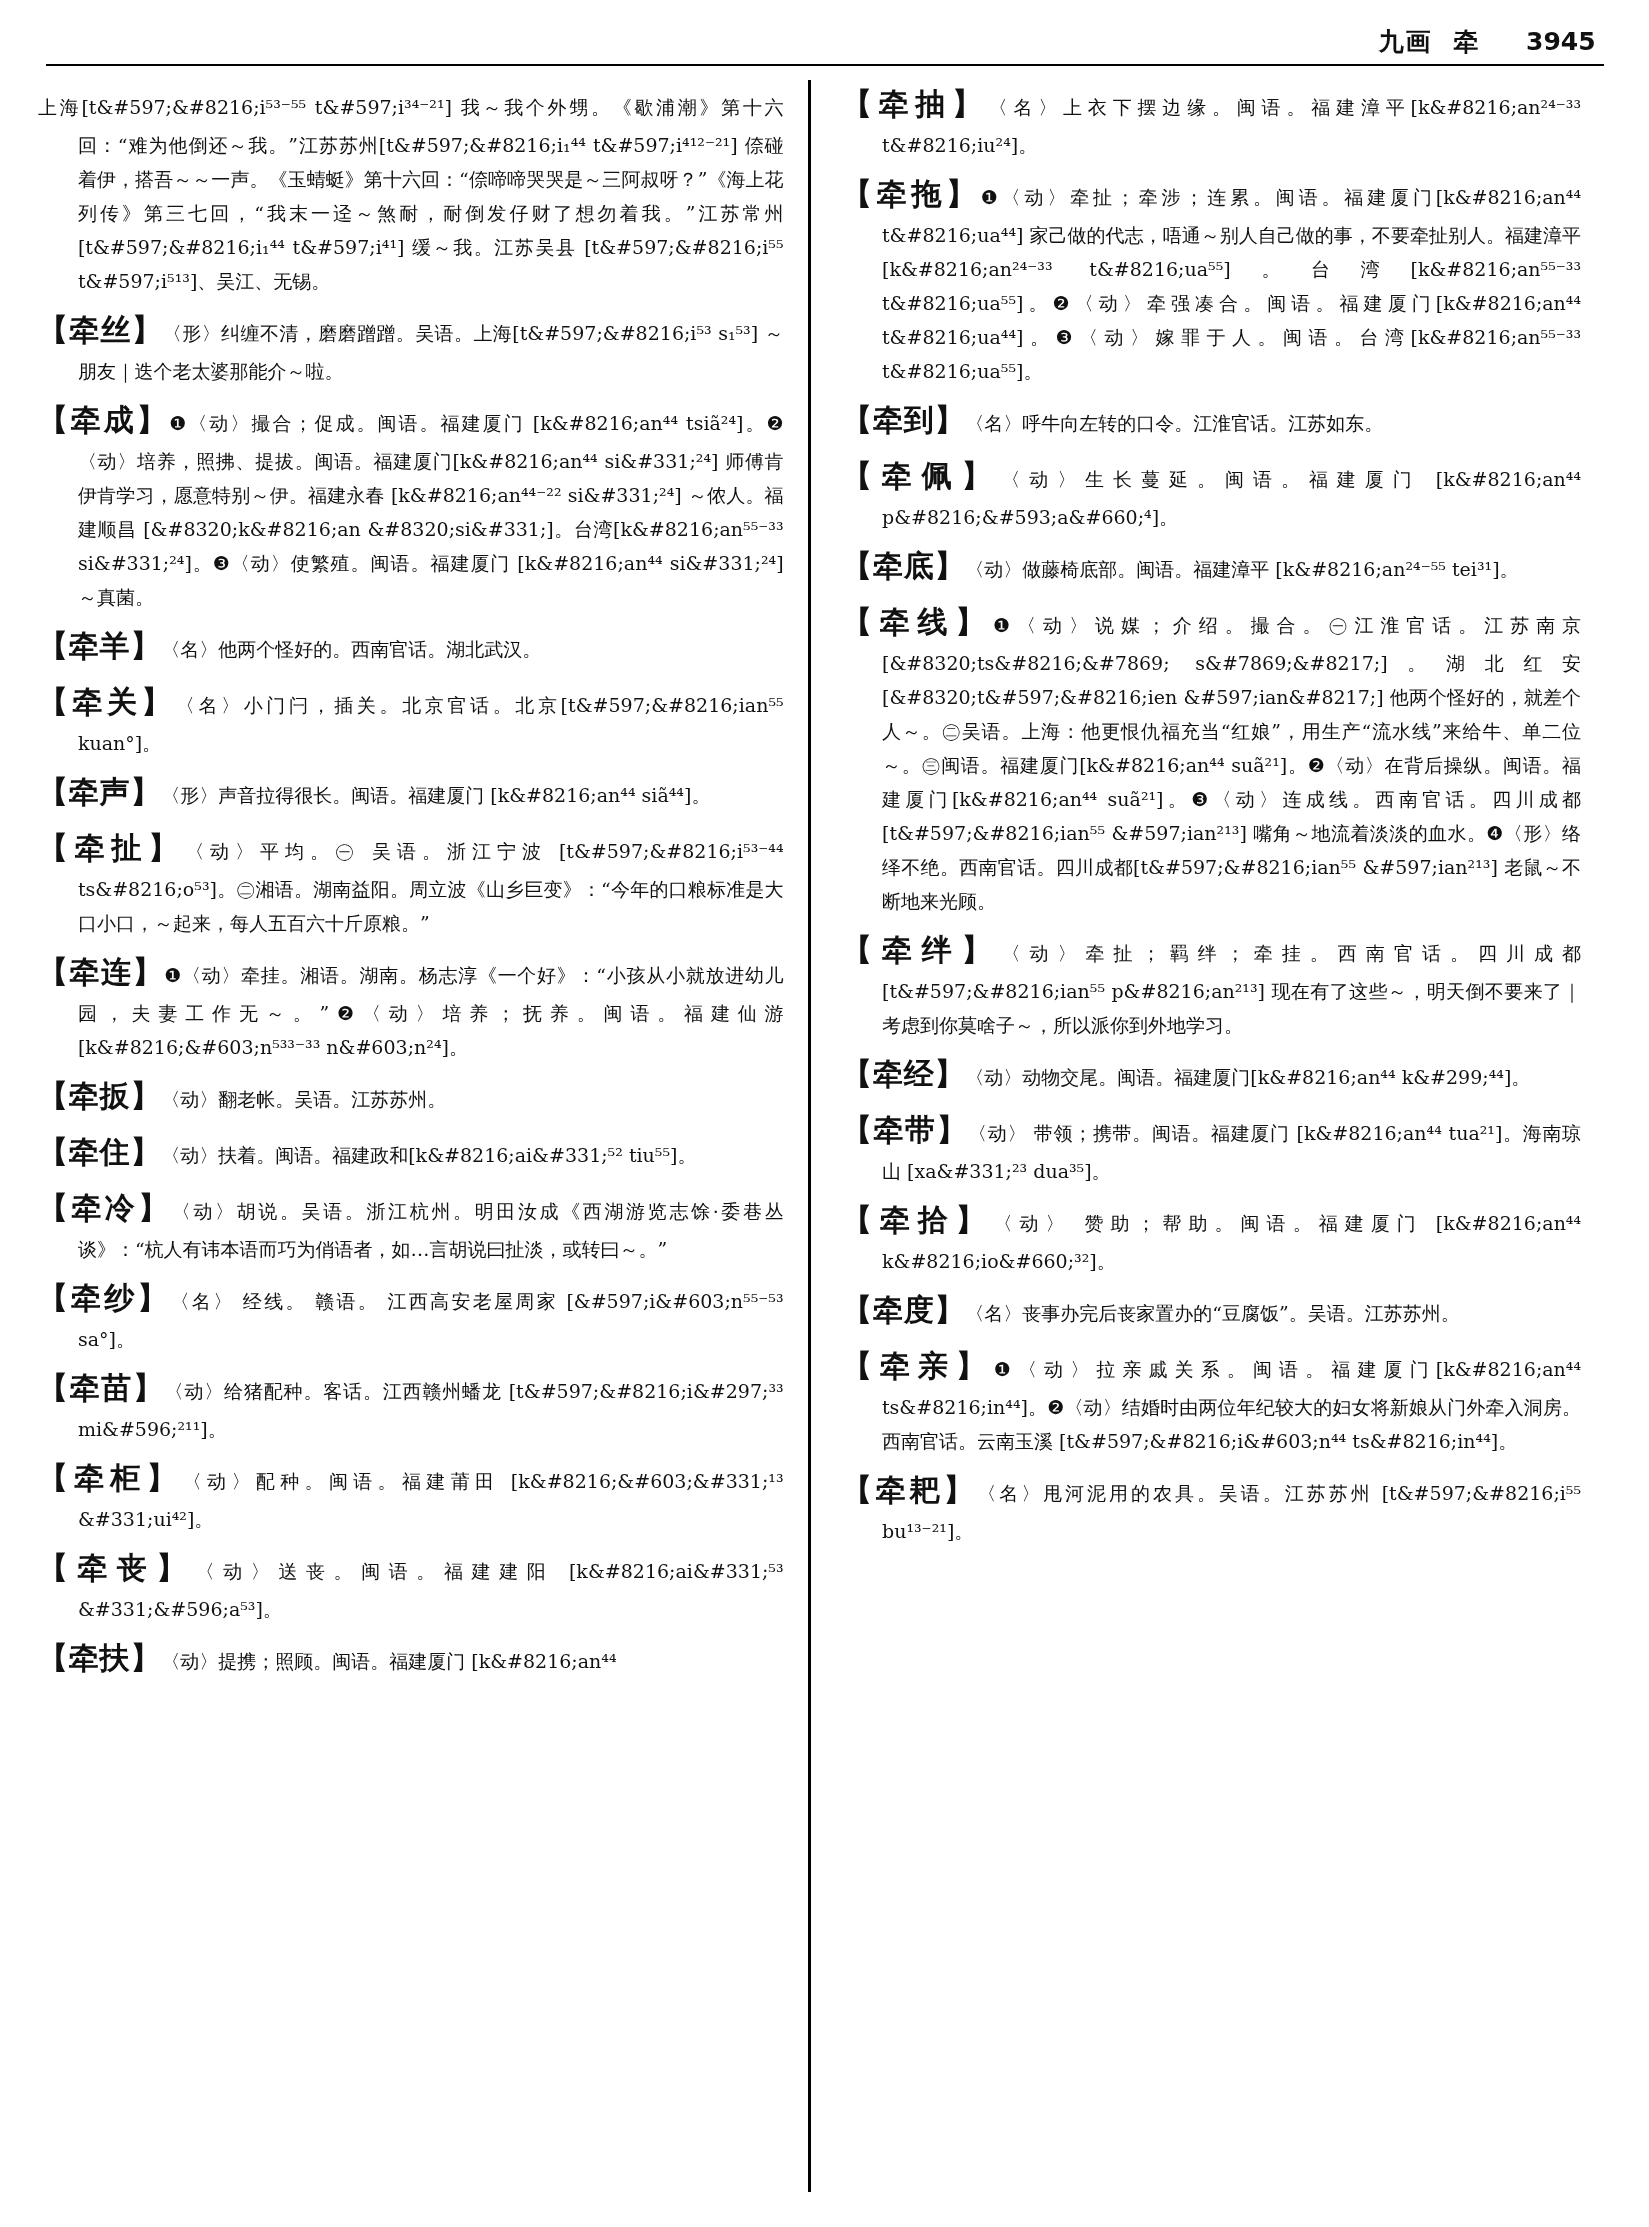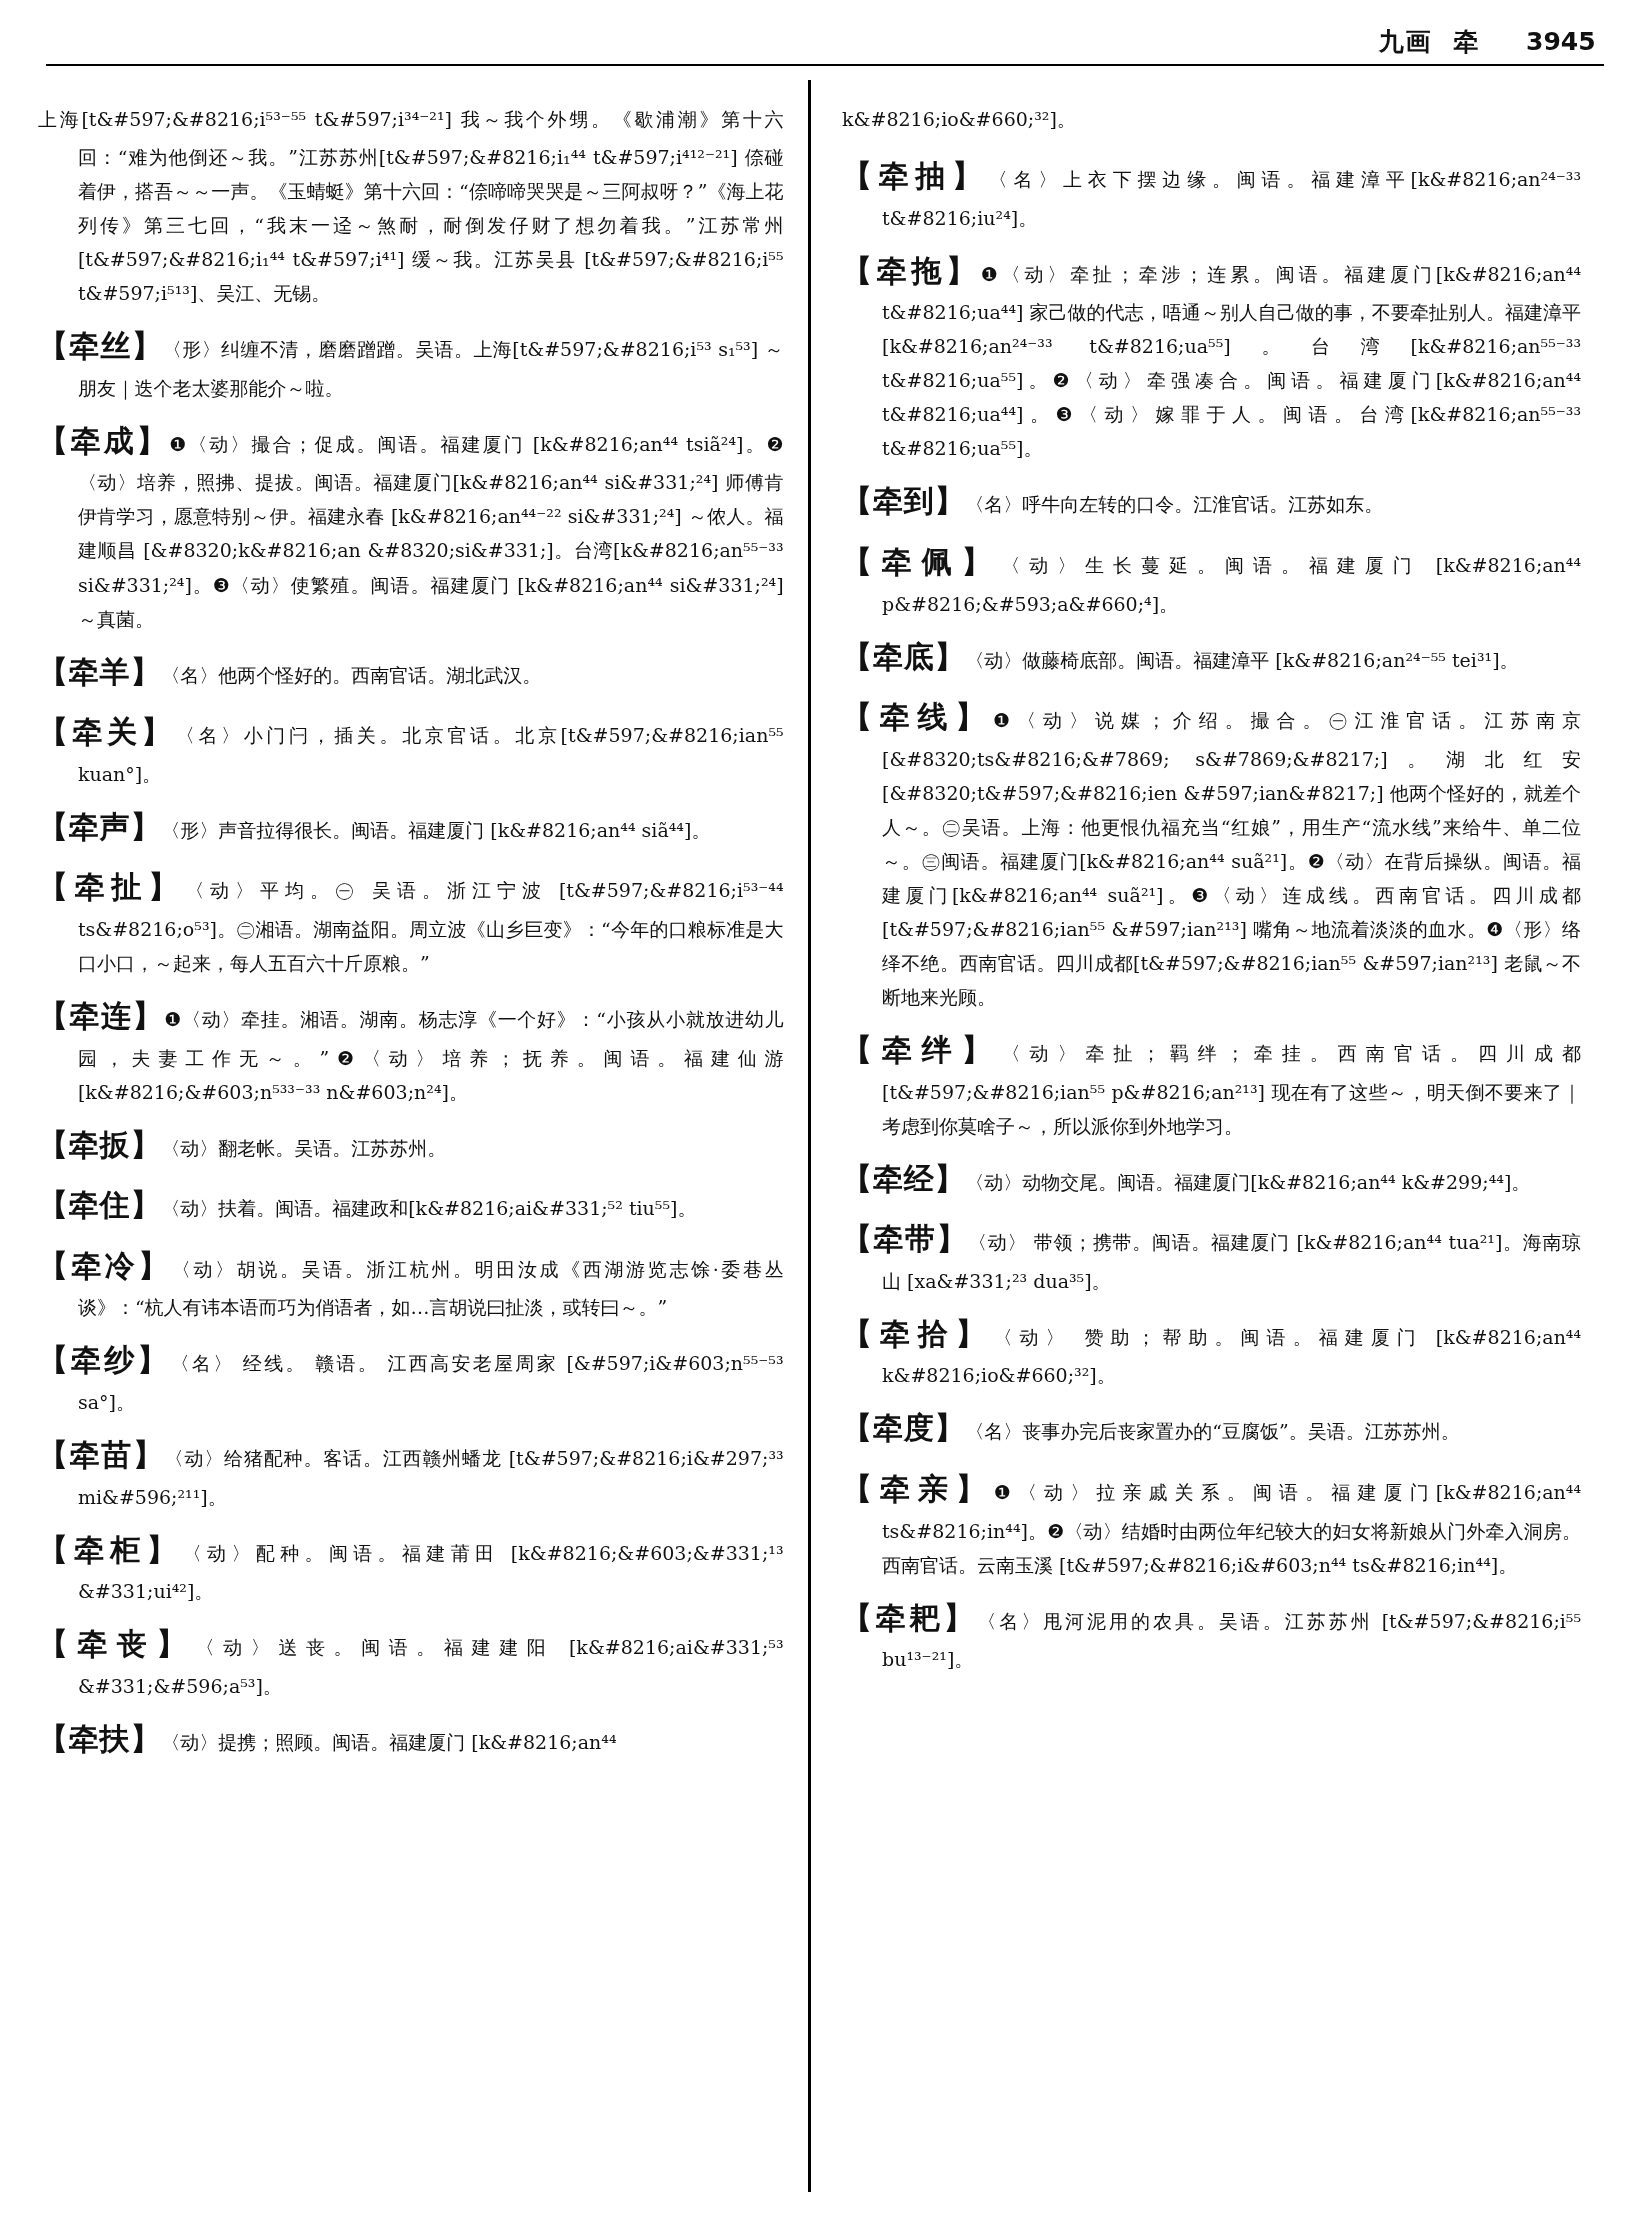--- a/index.html
+++ b/index.html
@@ -63,21 +63,20 @@
     align-self: stretch;
   }
 
   
   .entry {
     font-size: 21px;
     line-height: 1.62;
     margin-bottom: 7.4px;
     text-align: justify;
     text-justify: inter-ideograph;
-    margin-top: 12px;
   }
   .hw {
     font-weight: bold;
     font-size: 30px;
     letter-spacing: 0.8px;
     white-space: nowrap;
   }
   .hang {
     padding-left: 1.9em;
     text-indent: -1.9em;
@@ -146,23 +145,20 @@
         </div>
       <div class="entry">
           <span class="hang"><span class="hw">【牵扶】</span><span class="sm">〈动〉提携；照顾。闽语。福建厦门 [k&amp;#8216;an⁴⁴</span></span>
         </div>
     </div>
 
     <div class="divider"></div>
 
     <div class="col col-right">
       <div class="entry">
-          <span class="hang"><span class="hw"></span><span class="sm">k&amp;#8216;io&amp;#660;³²]。</span></span>
-        </div>
-      <div class="entry">
           <span class="hang"><span class="hw">【牵抽】</span><span class="sm">〈名〉上衣下摆边缘。闽语。福建漳平[k&amp;#8216;an²⁴⁻³³ t&amp;#8216;iu²⁴]。</span></span>
         </div>
       <div class="entry">
           <span class="hang"><span class="hw">【牵拖】</span><span class="sm">❶〈动〉牵扯；牵涉；连累。闽语。福建厦门[k&amp;#8216;an⁴⁴ t&amp;#8216;ua⁴⁴] 家己做的代志，唔通～别人自己做的事，不要牵扯别人。福建漳平[k&amp;#8216;an²⁴⁻³³ t&amp;#8216;ua⁵⁵]。台湾[k&amp;#8216;an⁵⁵⁻³³ t&amp;#8216;ua⁵⁵]。❷〈动〉牵强凑合。闽语。福建厦门[k&amp;#8216;an⁴⁴ t&amp;#8216;ua⁴⁴]。❸〈动〉嫁罪于人。闽语。台湾[k&amp;#8216;an⁵⁵⁻³³ t&amp;#8216;ua⁵⁵]。</span></span>
         </div>
       <div class="entry">
           <span class="hang"><span class="hw">【牵到】</span><span class="sm">〈名〉呼牛向左转的口令。江淮官话。江苏如东。</span></span>
         </div>
       <div class="entry">
           <span class="hang"><span class="hw">【牵佩】</span><span class="sm">〈动〉生长蔓延。闽语。福建厦门 [k&amp;#8216;an⁴⁴ p&amp;#8216;&amp;#593;a&amp;#660;⁴]。</span></span>

